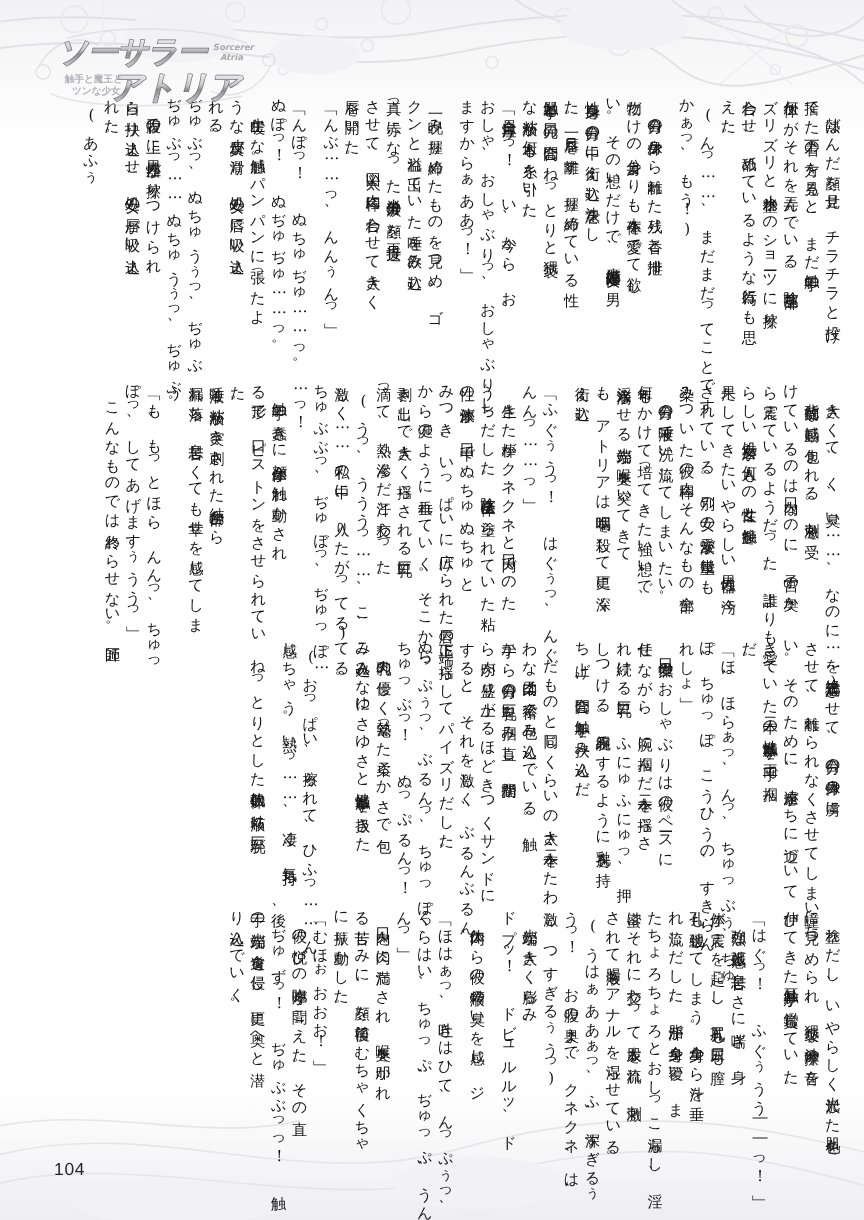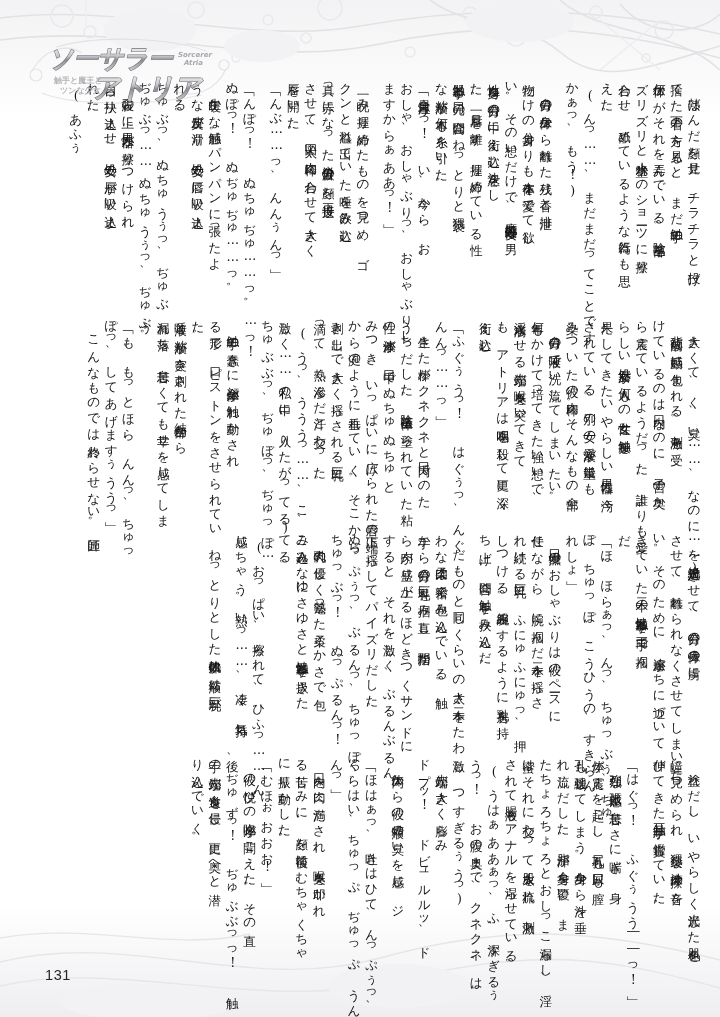--- a/index.html
+++ b/index.html
@@ -30,21 +30,21 @@
     inset: 0;
     pointer-events: none;
     z-index: 0;
   }
   .bg-art svg { display: block; width: 720px; height: 1017px; }
 
   
   .logo-wrap {
     position: absolute;
     left: 26px;
-    top: 31px;
+    top: 16px;
     width: 210px;
     height: 78px;
     z-index: 3;
   }
   .logo-wrap svg { display:block; width: 210px; height: 78px; }
 
   
   .text-area {
     position: absolute;
     left: 28px;
@@ -329,15 +329,15 @@
         <div class="col">る苦しみに、顔を前後にむちゃくちゃ</div>
         <div class="col">に振り動かした。</div>
         <div class="col indent">「むほぉおおお!」</div>
         <div class="col indent">彼の悦びの咆哮が聞こえた。その直</div>
         <div class="col">後、ぢゅずっ! ぢゅぶぶっっ! 触</div>
         <div class="col">手の先端が食道を侵し、更に奥へと潜</div>
         <div class="col">り込んでいく。</div>
       </div>
   </div>
 
-  <div class="folio">131</div>
+  <div class="folio">104</div>
 
 </div>
 
 </body></html>

